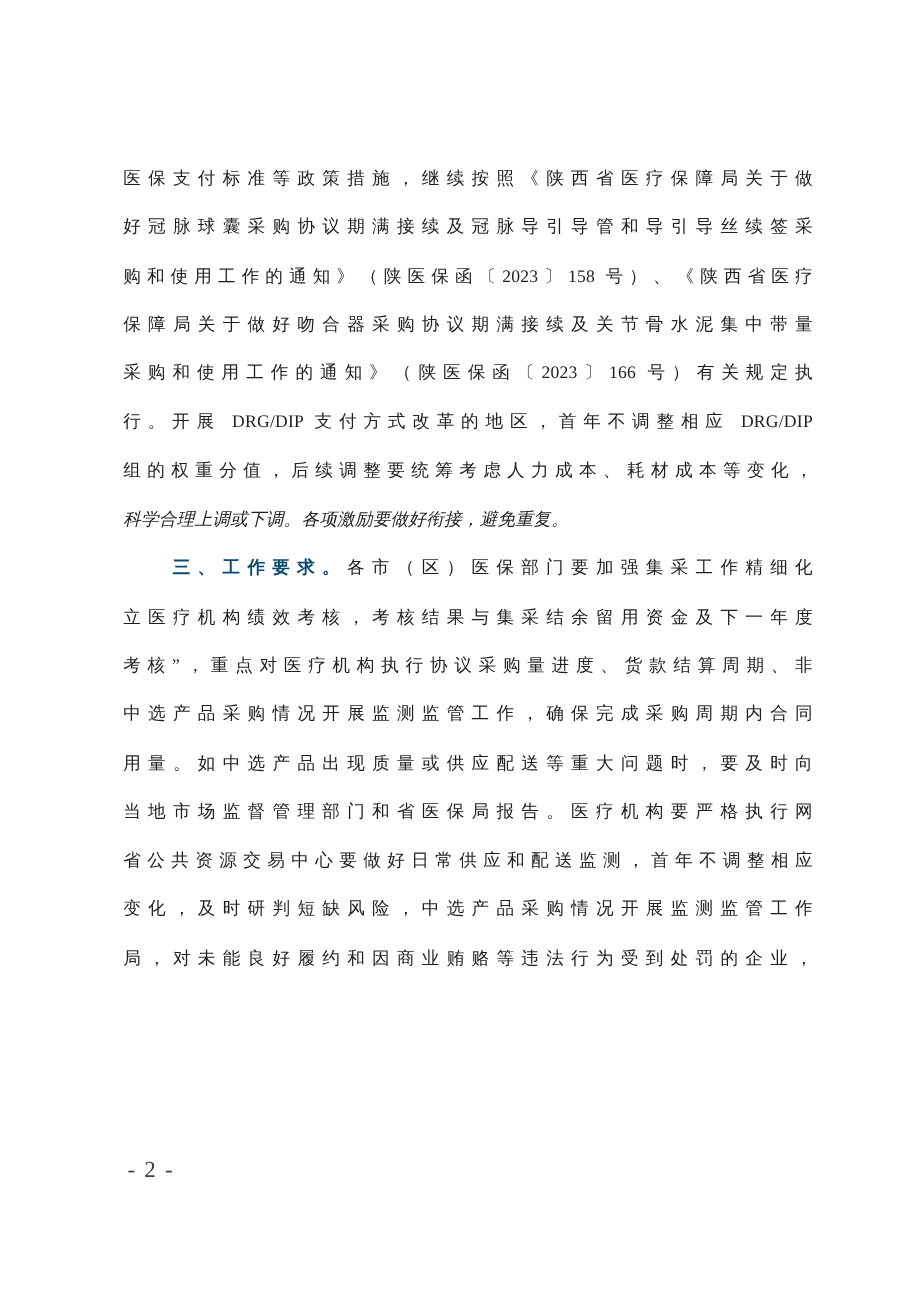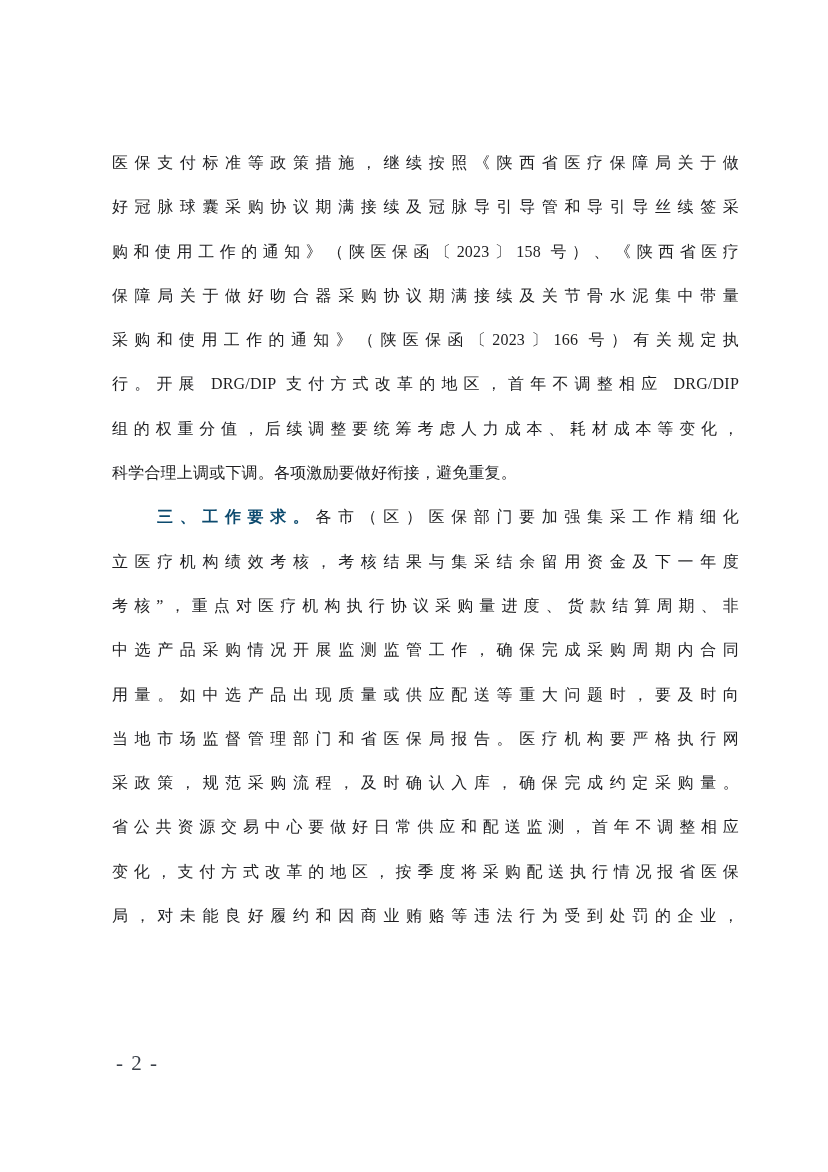--- a/index.html
+++ b/index.html
@@ -35,20 +35,21 @@
   .line {
     height: 44.3px;
     overflow: hidden;
     text-align: justify;
     text-align-last: justify;
     text-justify: inter-character;
   }
   .line.short-last {
     text-align: center;
     text-align-last: left;
+    font-style: italic;
   }
   .line.indent {
     text-indent: 45px;
   }
   .bold-lead {
     font-family: "Liberation Sans", "DejaVu Sans", sans-serif;
     font-weight: 700;
     color: #0c4a6e;
   }
   .page-number {
@@ -82,23 +83,22 @@
 
     <div>
       <div class="line indent">
         <span class="bold-lead">三、工作要求。</span><span>各市（区）医保部门要加强集采工作精细化</span>
       </div>
       <div class="line">立医疗机构绩效考核，考核结果与集采结余留用资金及下一年度</div>
       <div class="line">考核”，重点对医疗机构执行协议采购量进度、货款结算周期、非</div>
       <div class="line">中选产品采购情况开展监测监管工作，确保完成采购周期内合同</div>
       <div class="line">用量。如中选产品出现质量或供应配送等重大问题时，要及时向</div>
       <div class="line">当地市场监督管理部门和省医保局报告。医疗机构要严格执行网</div>
-      <div class="line">采政策，规范采购流程，及时确认入库，确保完成约定采购量。</div>
       <div class="line">省公共资源交易中心要做好日常供应和配送监测，首年不调整相应</div>
-      <div class="line">变化，支付方式改革的地区，按季度将采购配送执行情况报省医保</div>
+      <div class="line">变化，及时研判短缺风险，中选产品采购情况开展监测监管工作</div>
       <div class="line">局，对未能良好履约和因商业贿赂等违法行为受到处罚的企业，</div>
     </div>
 
   </div>
 
   <div class="page-number">- 2 -</div>
 
 </div>
 
 </body></html>

